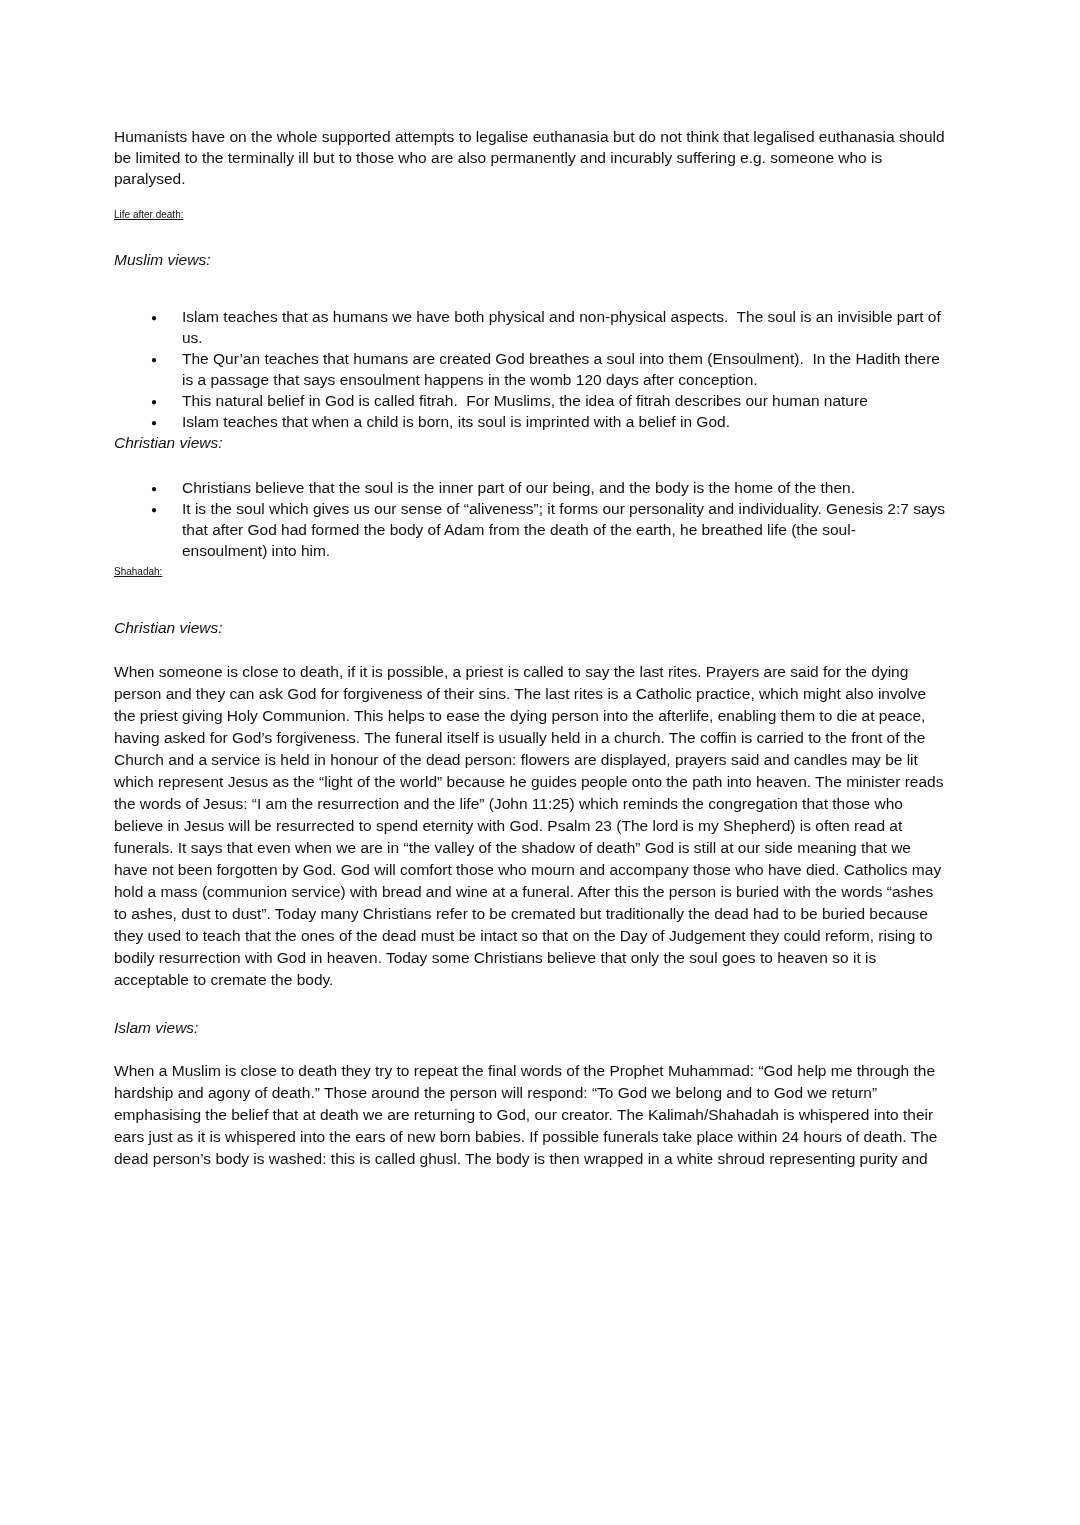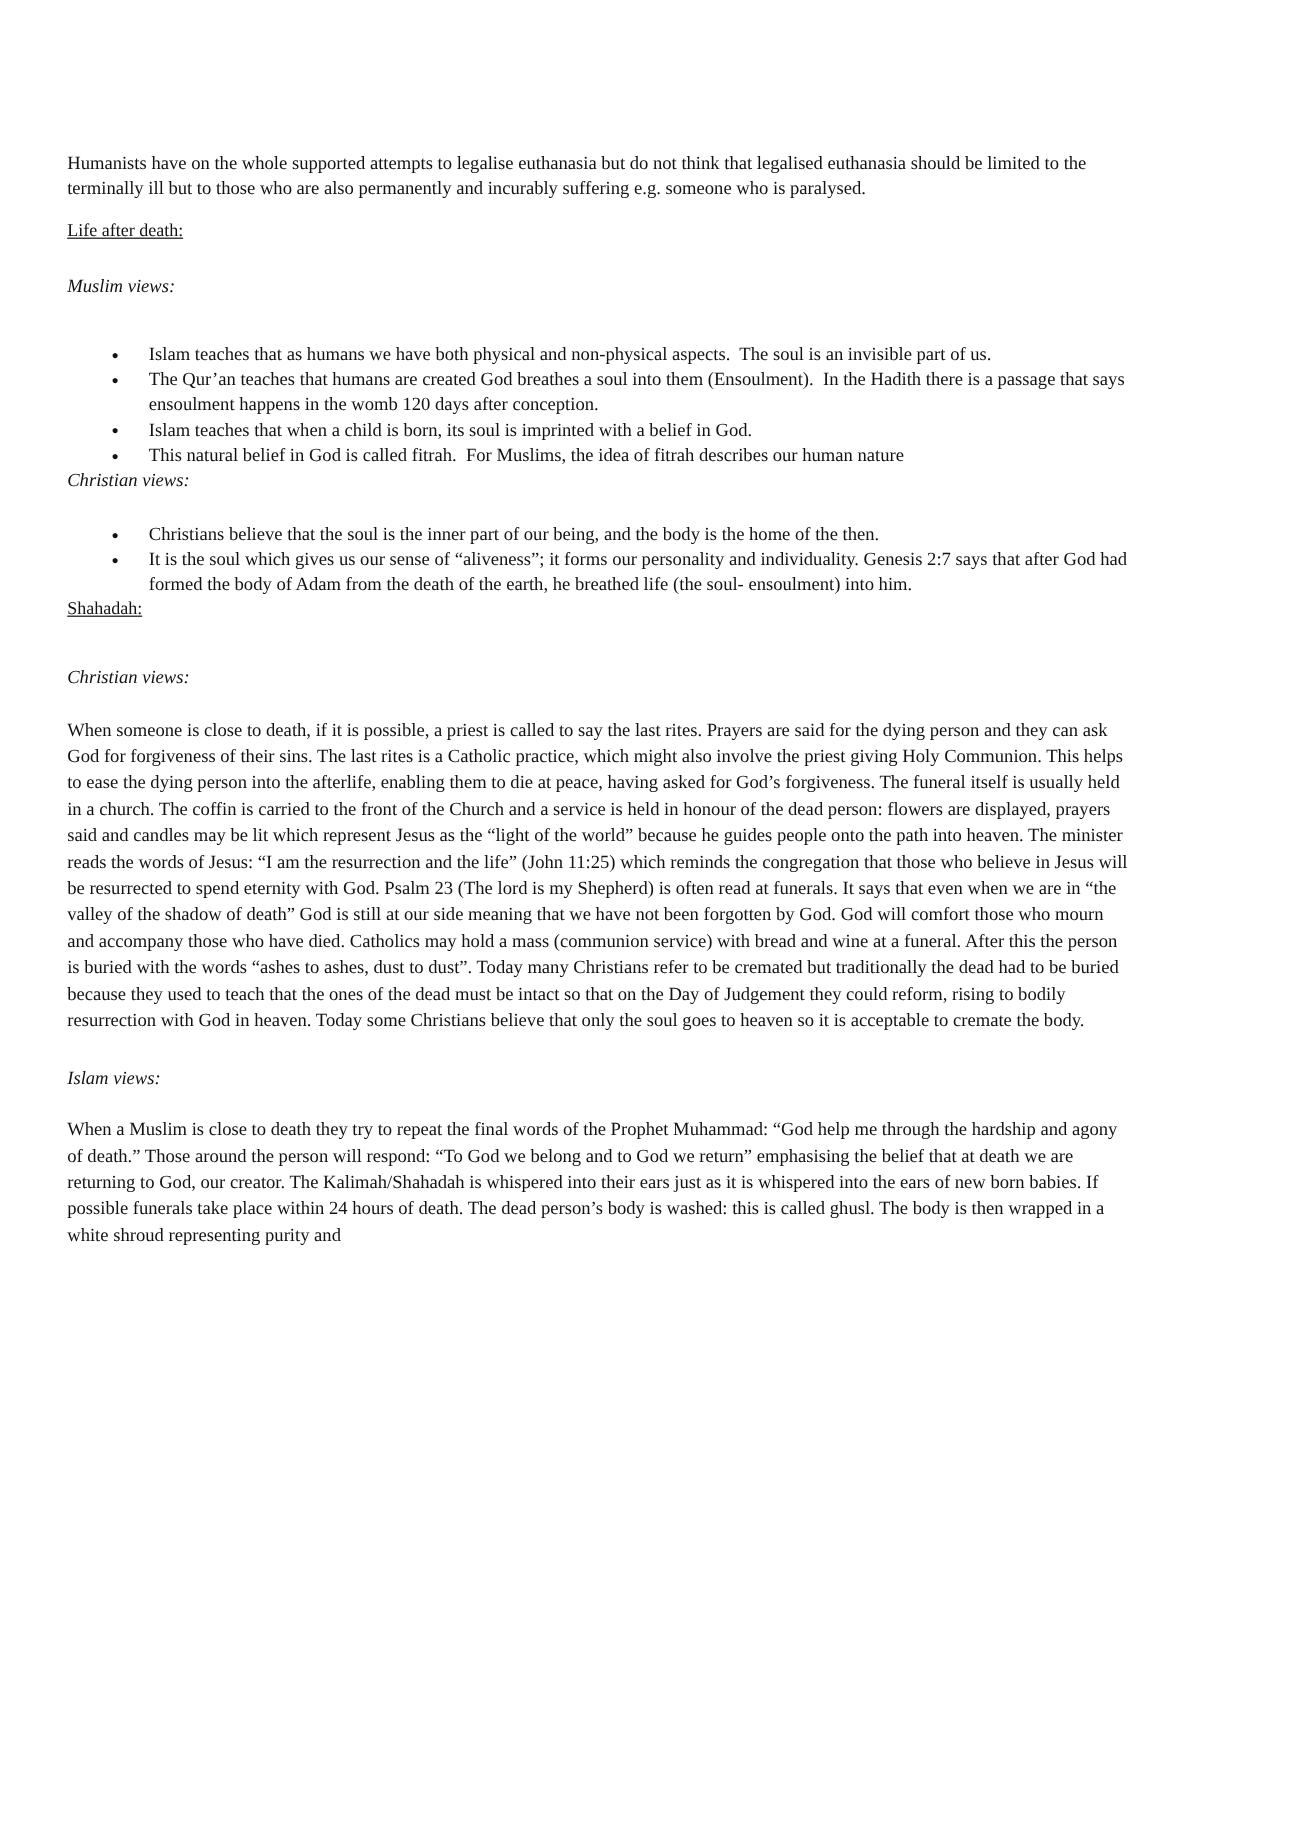--- a/index.html
+++ b/index.html
@@ -7,32 +7,31 @@
   .page {
     width: 1080px;
     height: 1525px;
     background: #ffffff;
     color: #121212;
     font-family: "Liberation Sans", sans-serif;
     font-size: 15.5px;
     overflow: hidden;
   }
   .content {
-    padding: 126px 135px 0 56px;
-    font-family: Liberation Serif, serif;
+    padding: 126px 135px 0 114px;
   }
   .para {
     margin: 0;
     white-space: pre-wrap;
   }
   .tight { line-height: 21px; }
   .loose { line-height: 22px; }
   .heading {
     margin: 0;
-    font-size: 15px;
+    font-size: 10px;
     font-weight: normal;
     text-decoration: underline;
     line-height: 21px;
   }
   .subheading {
     margin: 0;
     font-style: italic;
     line-height: 21px;
   }
   ul.bullets {
@@ -70,22 +69,22 @@
 
     <p class="para tight sp-a">Humanists have on the whole supported attempts to legalise euthanasia but do not think that legalised euthanasia should be limited to the terminally ill but to those who are also permanently and incurably suffering e.g. someone who is paralysed.</p>
 
     <h2 class="heading sp-b">Life after death:</h2>
 
     <p class="subheading sp-c">Muslim views:</p>
 
     <ul class="bullets tight sp-d">
       <li>Islam teaches that as humans we have both physical and non-physical aspects.  The soul is an invisible part of us.</li>
       <li>The Qur’an teaches that humans are created God breathes a soul into them (Ensoulment).  In the Hadith there is a passage that says ensoulment happens in the womb 120 days after conception.</li>
+      <li>This natural belief in God is called fitrah.  For Muslims, the idea of fitrah describes our human nature</li>
       <li>Islam teaches that when a child is born, its soul is imprinted with a belief in God.</li>
-      <li>This natural belief in God is called fitrah.  For Muslims, the idea of fitrah describes our human nature</li>
     </ul>
 
     <p class="subheading sp-b">Christian views:</p>
 
     <ul class="bullets tight sp-e">
       <li>Christians believe that the soul is the inner part of our being, and the body is the home of the then.</li>
       <li>It is the soul which gives us our sense of “aliveness”; it forms our personality and individuality. Genesis 2:7 says that after God had formed the body of Adam from the death of the earth, he breathed life (the soul- ensoulment) into him.</li>
     </ul>
 
     <h2 class="heading sp-f">Shahadah:</h2>

